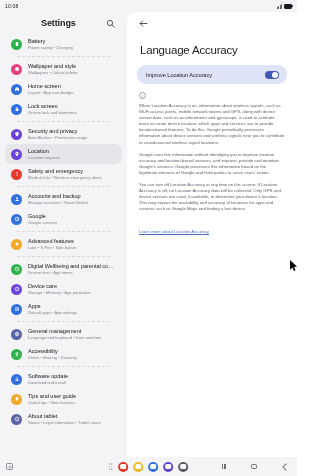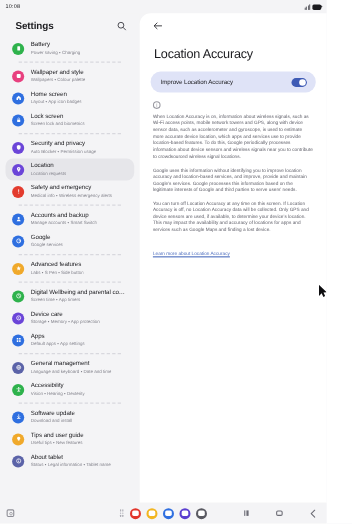--- a/index.html
+++ b/index.html
@@ -74,20 +74,21 @@
     display: flex;
     align-items: center;
     justify-content: space-between;
     padding: 0 11px 0 14px;
   }
   .sb-title {
     font-size: 9px;
     font-weight: bold;
     color: #1b1b1f;
     letter-spacing: -.1px;
+    margin-left: 27px;
   }
   .search-btn {
     width: 12px; height: 12px;
     display: flex; align-items: center; justify-content: center;
   }
   .search-btn svg { display: block; }
 
   .sb-list { padding: 0 5px; }
   .sb-item {
     display: flex;
@@ -548,21 +549,21 @@
     <div class="detail">
       <div class="back-row">
         <span class="back-btn">
           <svg width="9" height="9" viewBox="0 0 24 24" fill="none" stroke="#1b1b1f" stroke-width="2" stroke-linecap="round" stroke-linejoin="round">
             <line x1="21" y1="12" x2="4" y2="12"></line>
               <polyline points="10,5 3,12 10,19"></polyline>
           </svg>
         </span>
       </div>
 
-      <div class="page-title">Location Accuracy</div>
+      <div class="page-title">Language Accuracy</div>
 
       <div class="toggle-card">
         <span class="toggle-label">Improve Location Accuracy</span>
         <span class="switch">
             <span class="knob"></span>
           </span>
       </div>
 
       <div class="info-ico">i</div>
 

